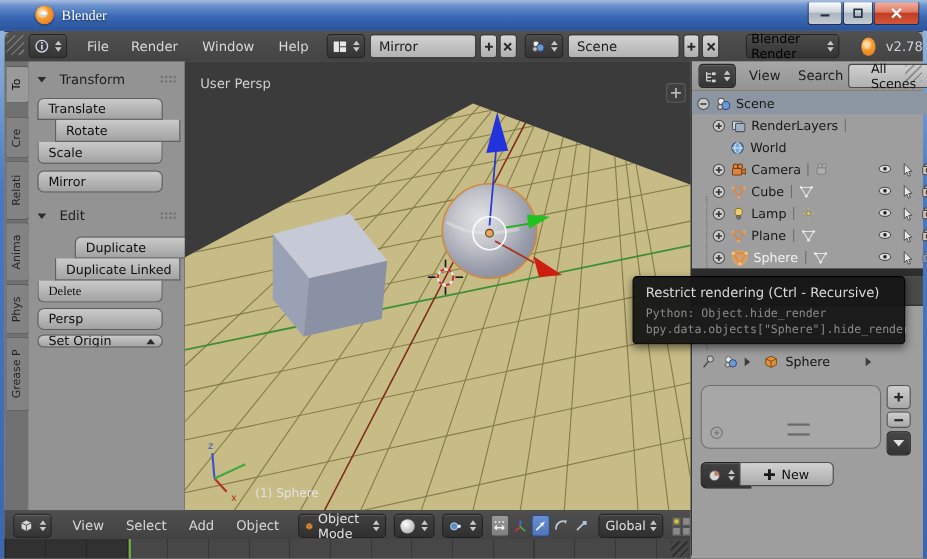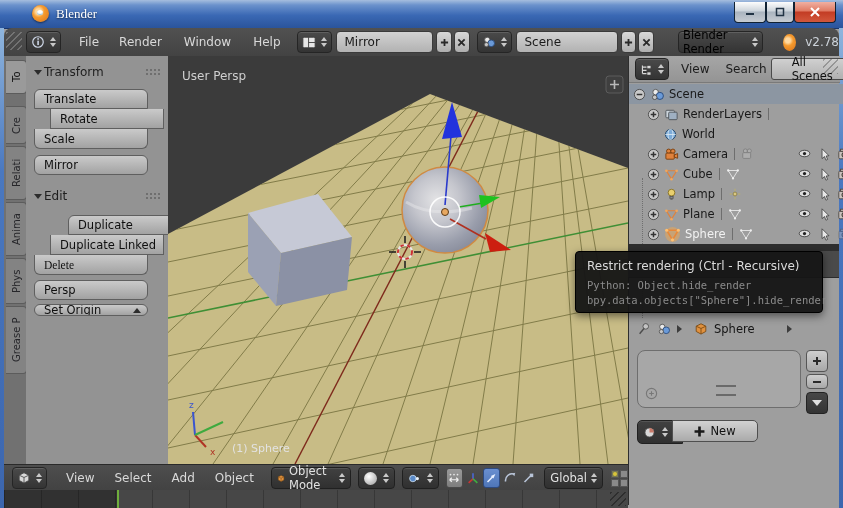--- a/index.html
+++ b/index.html
@@ -43,21 +43,21 @@
   .tDdark{width:0;height:0;border-left:4px solid transparent;border-right:4px solid transparent;border-top:5px solid #2c2c2c;}
   .tRdark{width:0;height:0;border-top:4px solid transparent;border-bottom:4px solid transparent;border-left:5px solid #3c3c3c;}
   .version{color:#cdd3da;font-size:12px;}
   
   .tabcol{left:4px;top:56px;width:22px;height:408px;background:#717171;}
   .vtab{position:absolute;left:2px;width:20px;background:#838383;border-radius:4px 0 0 4px;
     color:#26262a;font-size:10px;display:flex;align-items:center;justify-content:center;
     writing-mode:vertical-rl;transform:rotate(180deg);border:1px solid #5c5c5c;border-right:none;}
   .vtab.active{background:#9a9a9a;color:#111;}
   .shelf{left:26px;top:56px;width:142px;height:408px;background:#939393;border-right:1px solid #6f6f6f;}
-  .phead{display:flex;align-items:center;gap:2px;color:#1e1e1e;font-size:12px;height:20px;padding-left:8px;}
+  .phead{display:flex;align-items:center;gap:12px;color:#1e1e1e;font-size:12px;height:20px;padding-left:8px;}
   .pgrip{margin-left:auto;margin-right:8px;width:15px;height:8px;
     background-image:radial-gradient(#6f6f6f 1px,transparent 1.2px);background-size:4px 4px;}
   .sbtn{position:absolute;left:8px;width:114px;height:20px;background:linear-gradient(180deg,#cacaca,#a2a2a2);
     border:1px solid #5f5f5f;color:#0f0f0f;font-size:11.5px;display:flex;align-items:center;padding-left:9px;box-sizing:border-box;}
   .grp-top{border-radius:6px 6px 0 0;}
   .grp-mid{border-top:none;margin-left:16px;}
   .grp-bot{border-top:none;border-radius:0 0 6px 6px;}
   .alone{border-radius:6px;}
   .scrollbar{left:150px;top:60px;width:12px;height:250px;background:#7d7d7d;border-radius:6px;}
   .scrollthumb{left:1px;top:2px;width:10px;height:168px;background:linear-gradient(90deg,#b5b5b5,#9d9d9d);

